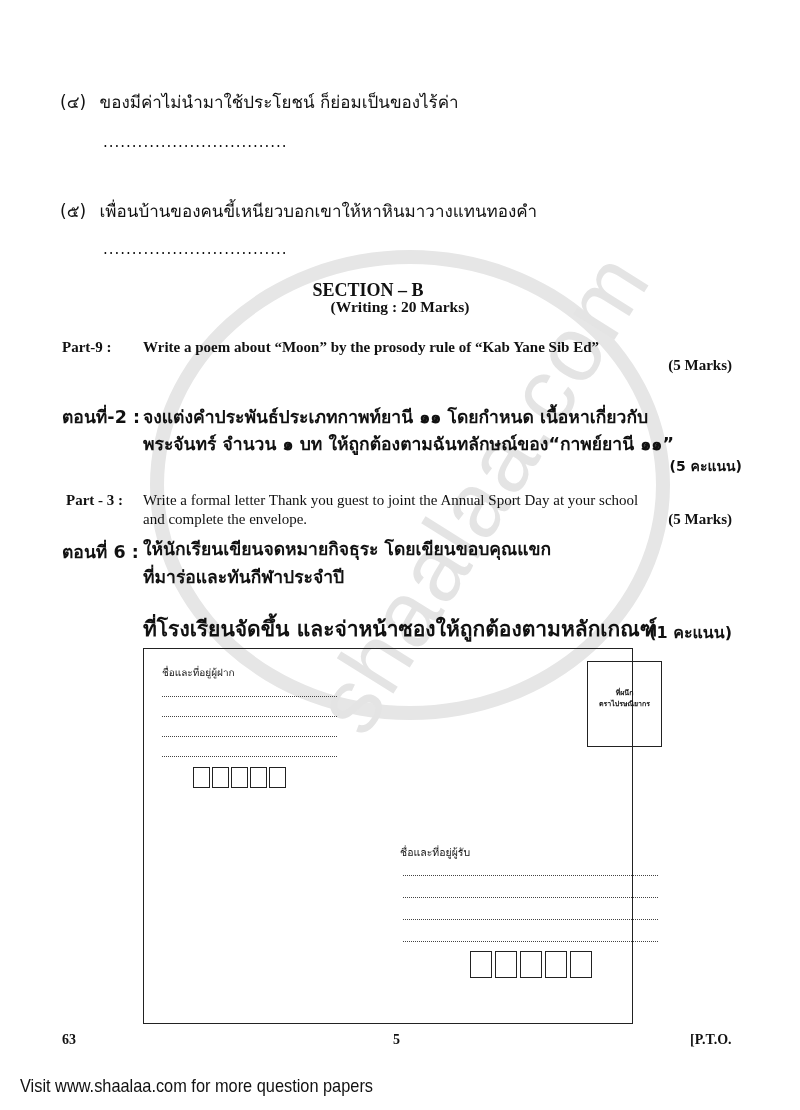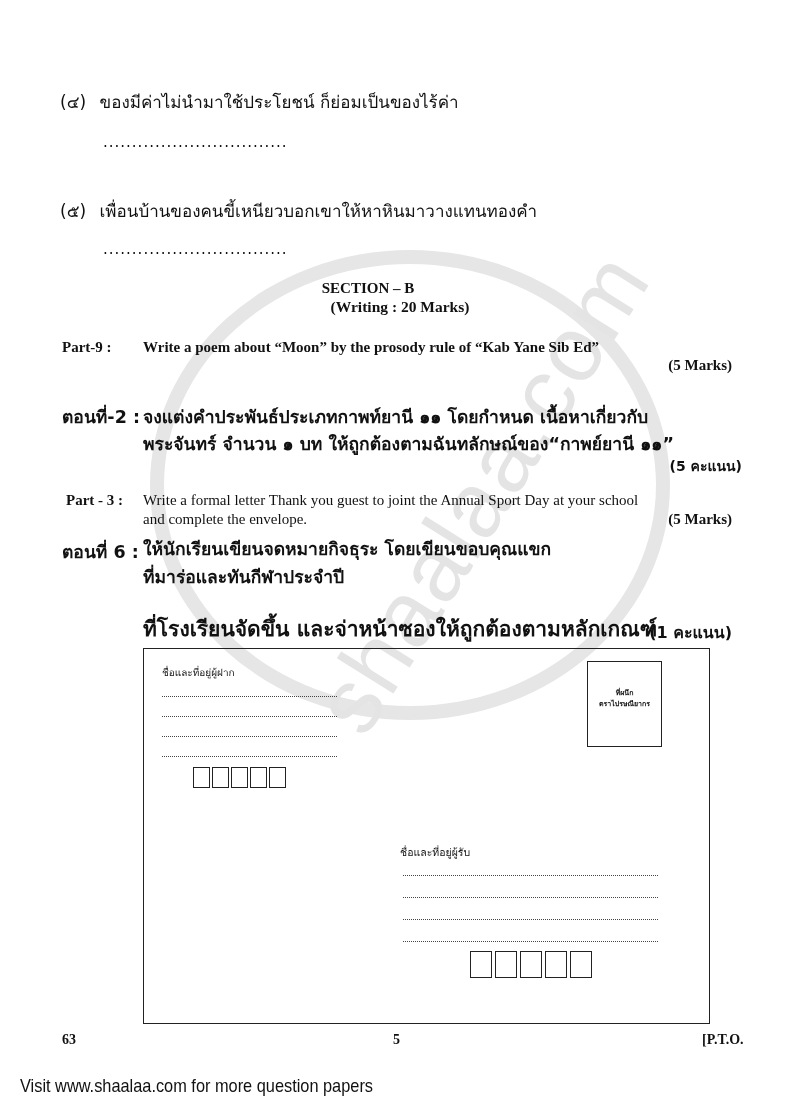--- a/index.html
+++ b/index.html
@@ -10,21 +10,21 @@
     
     .wm-circle { position: absolute; left: 150px; top: 250px; width: 520px; height: 470px; border: 14px solid #e6e6e6; border-radius: 50%; box-sizing: border-box; }
     .wm-text { position: absolute; left: 210px; top: 440px; font-family: "Liberation Sans", sans-serif; font-size: 92px; color: #e4e4e4; transform: rotate(-58deg); transform-origin: center; white-space: nowrap; letter-spacing: 2px; }
 
     .q-line { font-size: 17px; }
     .dots { font-size: 15px; letter-spacing: 1px; }
     .thai-bold { font-family: "DejaVu Sans", sans-serif; font-weight: bold; font-size: 17.5px; }
     .eng-bold { font-family: "Liberation Serif", serif; font-weight: bold; font-size: 15px; }
     .eng { font-family: "Liberation Serif", serif; font-size: 15px; }
 
-    .envelope { position: absolute; left: 143px; top: 648px; width: 567px; height: 376px; border: 1.5px solid #222; box-sizing: border-box; }
+    .envelope { position: absolute; left: 143px; top: 648px; width: 490px; height: 376px; border: 1.5px solid #222; box-sizing: border-box; }
     .env-label { position: absolute; font-family: "DejaVu Sans", sans-serif; font-size: 10px; }
     .env-dots { position: absolute; border-bottom: 1px dotted #444; height: 0; }
     .zip { position: absolute; display: flex; gap: 2px; }
     .zip span { display: block; border: 1.5px solid #222; box-sizing: border-box; }
     .stamp { position: absolute; border: 1.5px solid #222; box-sizing: border-box; text-align: center; font-family: "DejaVu Sans", sans-serif; font-size: 7px; font-weight: bold; }
   </style>
 </head>
 <body>
 
 <div class="wm-circle"></div>
@@ -35,21 +35,21 @@
   <span style="margin-left:8px;">ของมีค่าไม่นำมาใช้ประโยชน์ ก็ย่อมเป็นของไร้ค่า</span>
 </div>
 <div class="abs sans dots" style="left:103px; top:133px;">................................</div>
 
 <div class="abs sans q-line" style="left:60px; top:197px;">
   <span>(๕)</span>
   <span style="margin-left:8px;">เพื่อนบ้านของคนขี้เหนียวบอกเขาให้หาหินมาวางแทนทองคำ</span>
 </div>
 <div class="abs sans dots" style="left:103px; top:240px;">................................</div>
 
-<div class="abs eng-bold" style="left:0; width:736px; text-align:center; top:280px; font-size:15px;">SECTION – B</div>
+<div class="abs eng-bold" style="left:0; width:736px; text-align:center; top:280px; font-size:18px;">SECTION – B</div>
 <div class="abs eng-bold" style="left:0; width:800px; text-align:center; top:298px; font-size:15.5px;">(Writing : 20 Marks)</div>
 
 <div class="abs eng-bold" style="left:62px; top:339px;">Part-9 :</div>
 <div class="abs eng-bold" style="left:143px; top:339px;">Write a poem about “Moon” by the prosody rule of “Kab Yane Sib Ed”</div>
 <div class="abs eng-bold" style="right:68px; top:357px;">(5 Marks)</div>
 
 <div class="abs thai-bold" style="left:62px; top:403px;">ตอนที่-2 :</div>
 <div class="abs thai-bold" style="left:143px; top:403px;">จงแต่งคำประพันธ์ประเภทกาพท์ยานี ๑๑  โดยกำหนด เนื้อหาเกี่ยวกับ</div>
 <div class="abs thai-bold" style="left:143px; top:430px;">พระจันทร์ จำนวน ๑ บท  ให้ถูกต้องตามฉันทลักษณ์ของ“กาพย์ยานี ๑๑”</div>
 <div class="abs sans" style="right:58px; top:455px; font-size:14px; font-weight:bold;">(5 คะแนน)</div>
@@ -93,15 +93,15 @@
     <span style="width:22px; height:27px;"></span>
     <span style="width:22px; height:27px;"></span>
     <span style="width:22px; height:27px;"></span>
     <span style="width:22px; height:27px;"></span>
     <span style="width:22px; height:27px;"></span>
   </div>
 </div>
 
 <div class="abs eng-bold" style="left:62px; top:1032px; font-size:14px;">63</div>
 <div class="abs eng-bold" style="left:393px; top:1032px; font-size:14px;">5</div>
-<div class="abs eng-bold" style="left:690px; top:1032px; font-size:14px;margin-left:12px;">[P.T.O.</div>
+<div class="abs eng-bold" style="left:690px; top:1032px; font-size:14px;">[P.T.O.</div>
 
 <div class="abs" style="left:20px; top:1075px; font-family:'Liberation Sans', sans-serif; font-size:19px; transform:scaleX(0.86); transform-origin:left center; white-space:nowrap;">Visit www.shaalaa.com for more question papers</div>
 
 </body></html>

